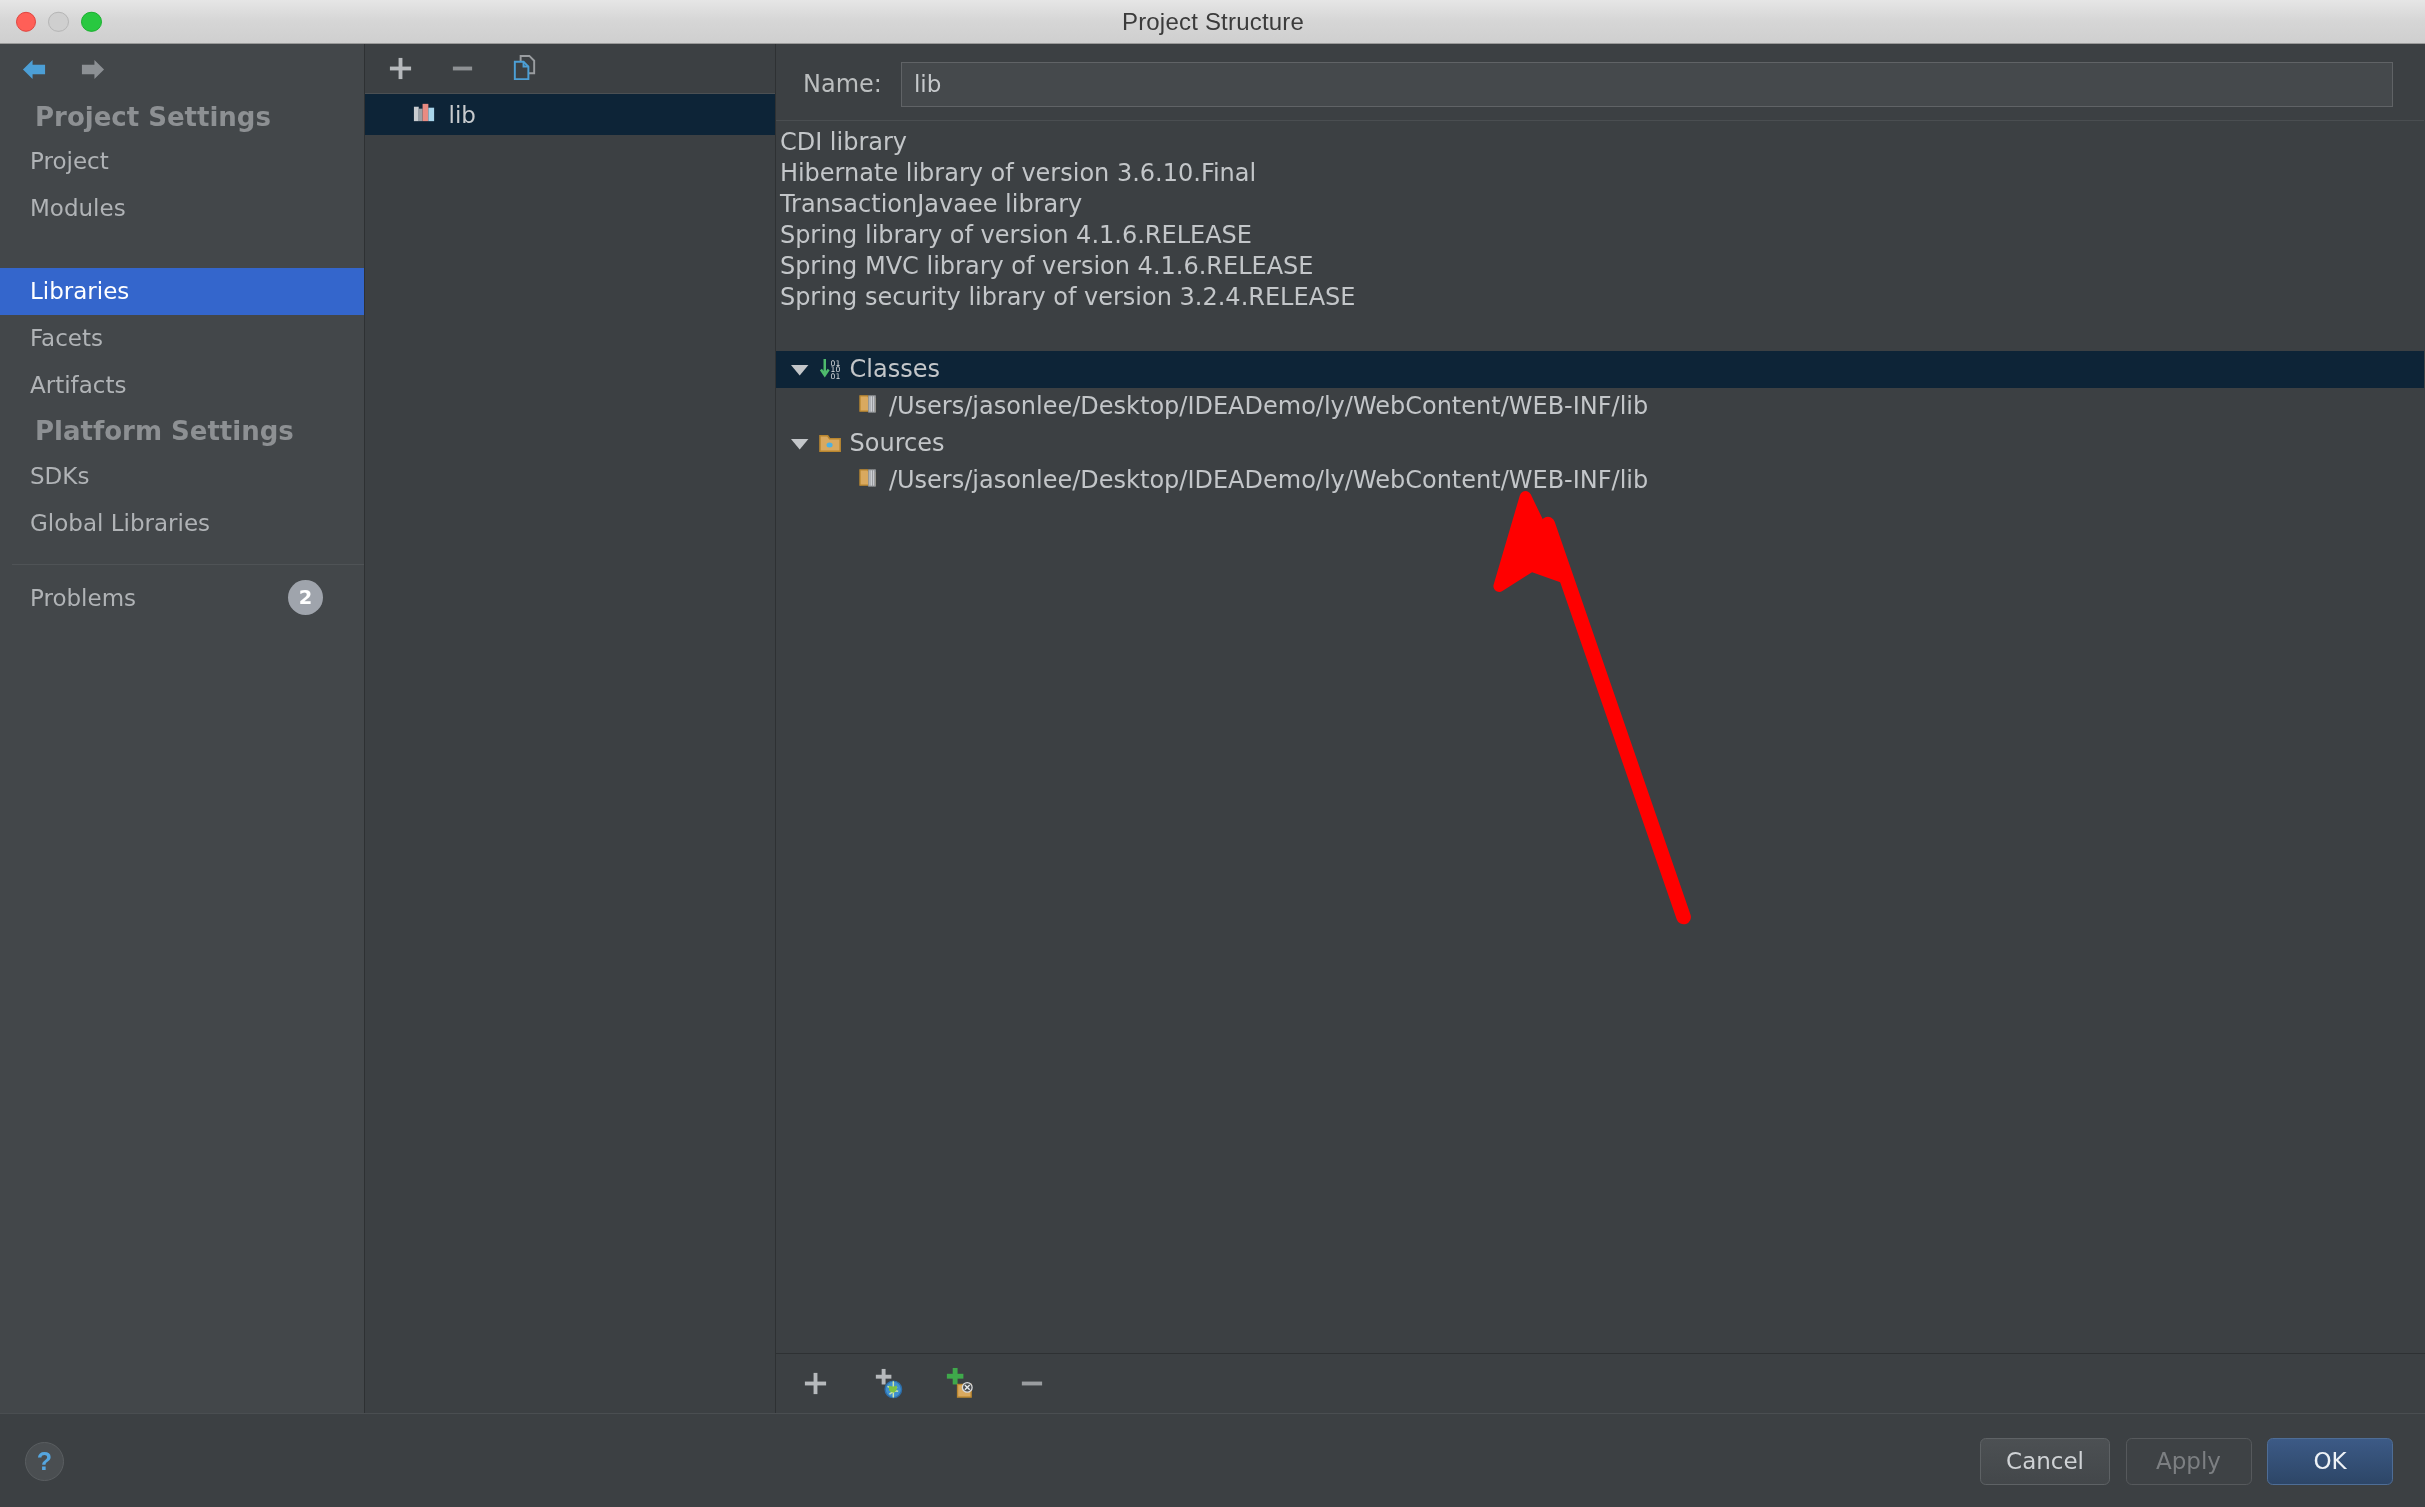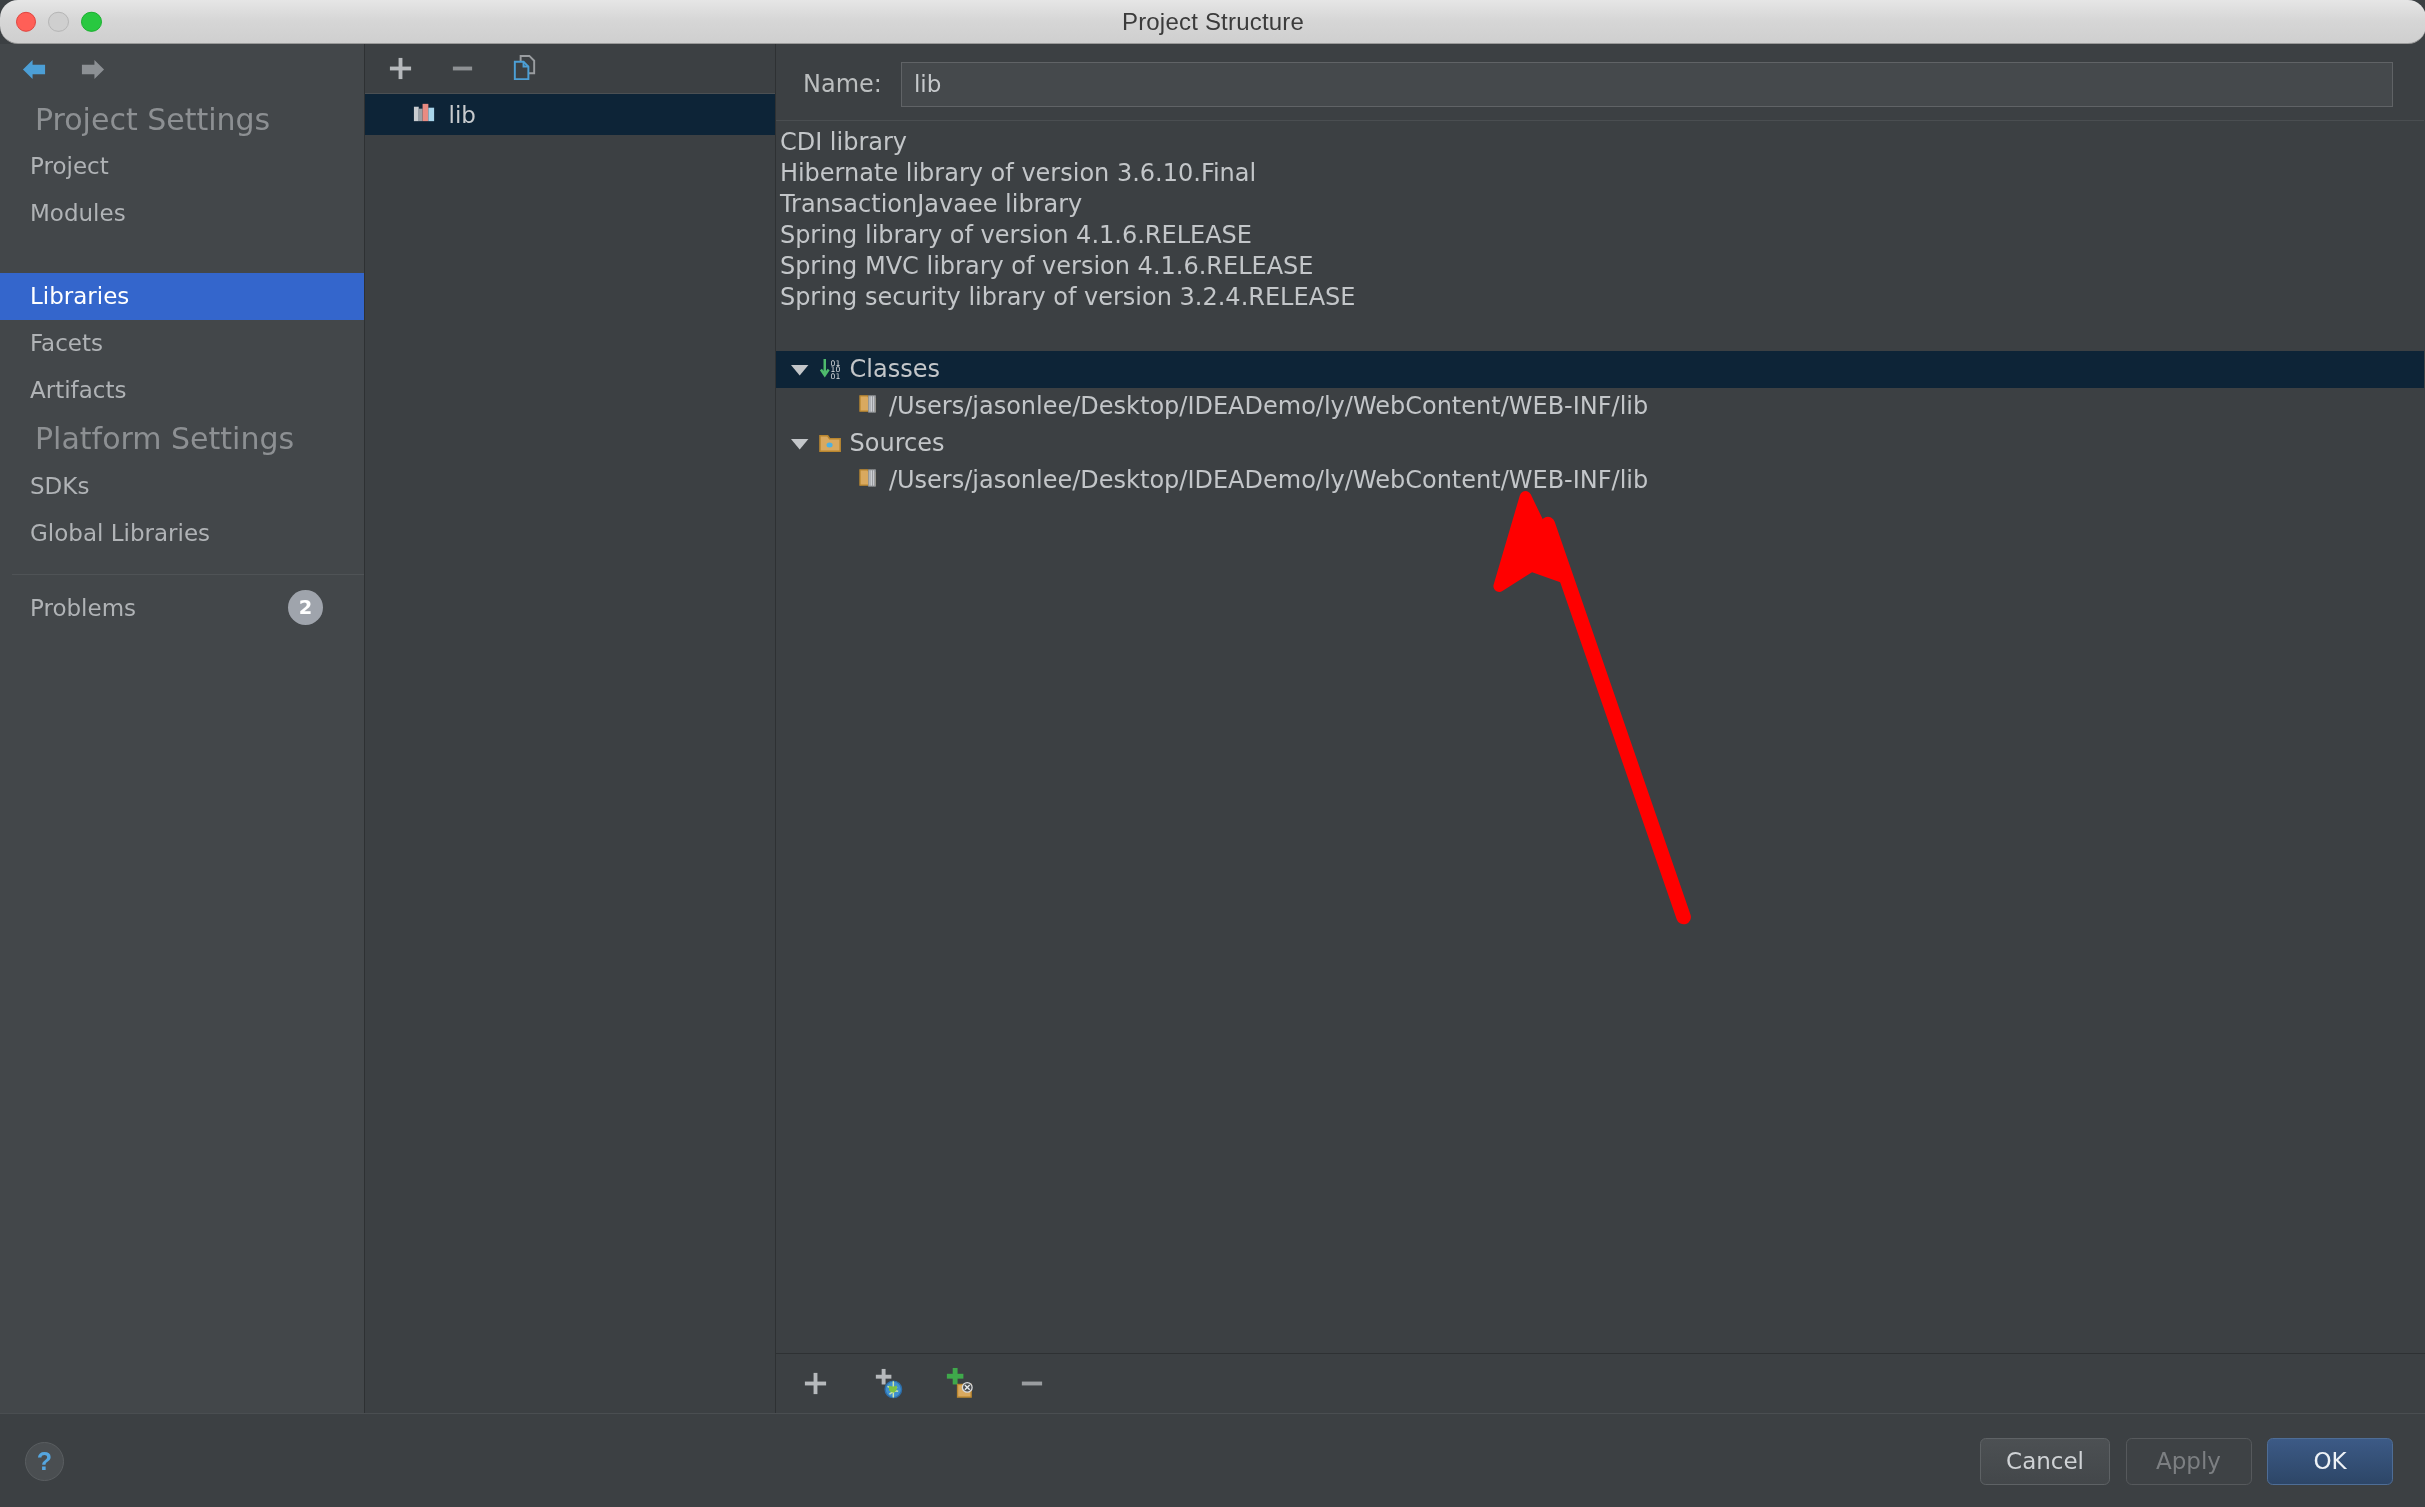--- a/index.html
+++ b/index.html
@@ -18,21 +18,21 @@
     display: flex; flex-direction: column;
   }
 
   
   .titlebar {
     position: relative;
     height: 44px;
     flex: 0 0 44px;
     background: linear-gradient(to bottom, #e6e6e6 0%, #d6d6d6 48%, #cfcfcf 100%);
     border-bottom: 1px solid #9a9a9a;
-    display: flex; align-items: center; justify-content: center; border-radius: 18px;
+    display: flex; align-items: center; justify-content: center;
   }
   .traffic {
     position: absolute; left: 15.5px; top: 50%;
     transform: translateY(-50%);
     display: flex; gap: 12.6px; align-items: center;
   }
   .dot { width: 20.4px; height: 20.4px; border-radius: 50%; display:block; }
   .dot.red    { background: #ff5f57; border: 1px solid #e0443e; }
   .dot.yellow { background: #cfcfcf; border: 1px solid #b5b5b5; }
   .dot.green  { background: #28c840; border: 1px solid #18b02d; }
@@ -51,21 +51,21 @@
     border-right: 1px solid #2e3133;
     display: flex; flex-direction: column;
     position: relative;
   }
   .nav-arrows {
     height: 50px; display: flex; align-items: center;
     padding-left: 17.5px; gap: 25px;
   }
   .arrow-btn { width: 33px; height: 29px; display:flex; align-items:center; justify-content:center; }
   .sidebar-group-title {
-    font-size: 30px; color: #8d9093; font-weight: 400;
+    font-size: 26px; color: #8d9093; font-weight: 700;
     padding: 7.8px 0 5.8px 35px;
   }
   .sidebar-item {
     height: 47px; display: flex; align-items: center;
     padding-left: 30px; font-size: 23px; color: #b0b3b6;
   }
   .sidebar-item.selected { background: #3466cc; color: #ffffff; margin-top: 36px; }
   .sidebar-sep { height: 1px; background: #4f5356; margin: 17.5px 0 9.7px 11.6px; }
   .sidebar-item.with-badge { justify-content: flex-start; position: relative; padding-right: 29px; }
   .badge {

